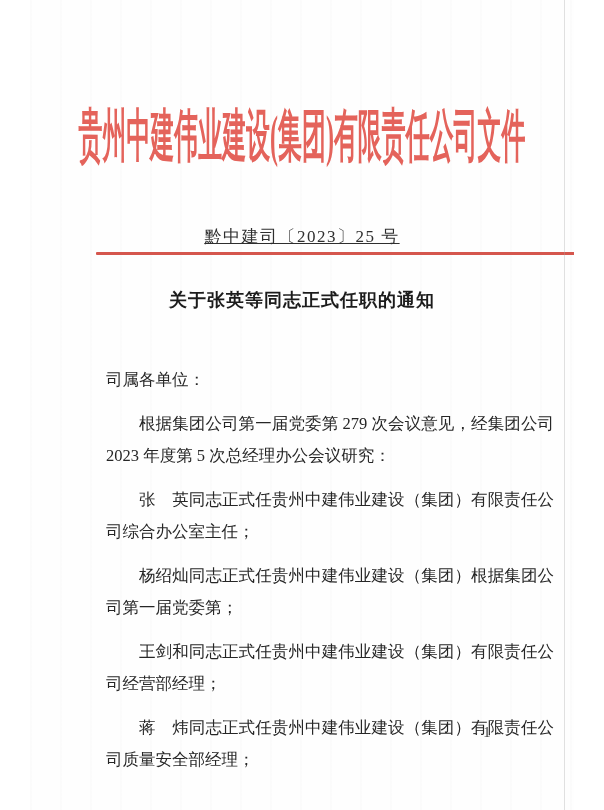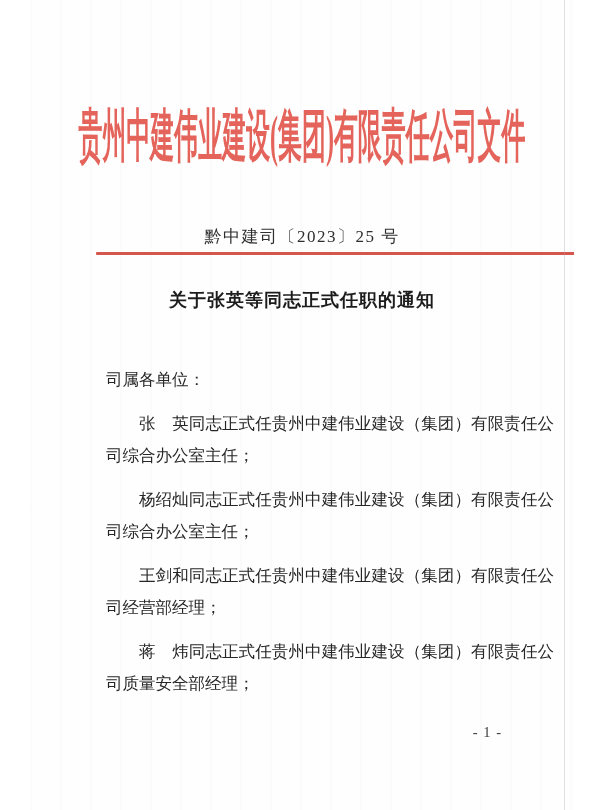--- a/index.html
+++ b/index.html
@@ -46,20 +46,21 @@
     letter-spacing: 0px;
   }
   .doc-number {
     position: absolute;
     top: 225px;
     left: 0; right: 0;
     text-align: center;
     font-size: 17px;
     letter-spacing: 1.5px;
     color: #2e2e2e;
+    text-decoration: underline;
   }
   .red-rule {
     position: absolute;
     top: 252px;
     left: 66px;
     width: 481px;
     height: 3px;
     background: var(--rule-red, #d5564d);
     border-radius: 1px;
   }
@@ -109,22 +110,23 @@
   </div>
 
   <div class="doc-number">黔中建司〔2023〕25 号</div>
 
   <div class="red-rule"></div>
 
   <div class="doc-title">关于张英等同志正式任职的通知</div>
 
   <main class="body-text">
     <p>司属各单位：</p>
+    <p class="indent">根据集团公司第一届党委第 279 次会议意见，经集团公司 2023 年度第 5 次总经理办公会议研究：</p>
     <p class="indent">张　英同志正式任贵州中建伟业建设（集团）有限责任公司综合办公室主任；</p>
-    <p class="indent">杨绍灿同志正式任贵州中建伟业建设（集团）有限责任公司综合办公室主任；</p>
+    <p class="indent">杨绍灿同志正式任贵州中建伟业建设（集团）根据集团公司第一届党委第；</p>
     <p class="indent">王剑和同志正式任贵州中建伟业建设（集团）有限责任公司经营部经理；</p>
     <p class="indent">蒋　炜同志正式任贵州中建伟业建设（集团）有限责任公司质量安全部经理；</p>
   </main>
 
   <div class="page-number">- 1 -</div>
 
   <div class="scan-edge"></div>
 
 </div>
 

